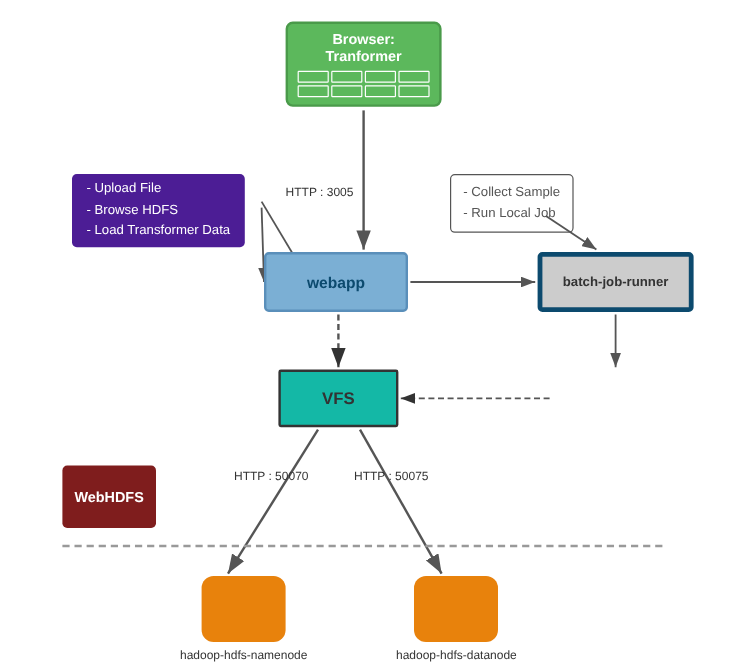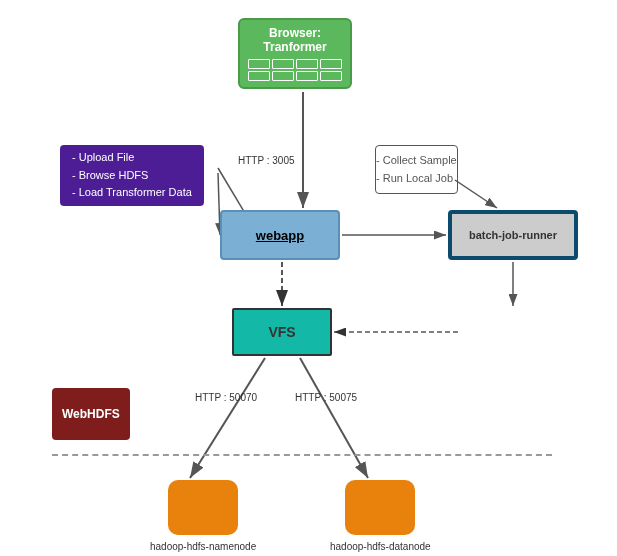--- a/index.html
+++ b/index.html
@@ -14,21 +14,21 @@
     .diagram {
       width: 617px;
       height: 556px;
       position: relative;
     }
     
     .browser-box {
       position: absolute;
       left: 238px;
       top: 18px;
-      width: 114px;
+      width: 130px;
       background: #5cb85c;
       border: 2px solid #4a9a4a;
       border-radius: 6px;
       padding: 6px 8px;
       text-align: center;
     }
     .browser-title {
       color: #fff;
       font-size: 12px;
       font-weight: bold;
@@ -61,21 +61,21 @@
     }
 
     
     .green-label {
       position: absolute;
       left: 375px;
       top: 145px;
       background: transparent;
       border: 1.5px solid #555;
       border-radius: 4px;
-      padding: 6px 0;
+      padding: 6px 10px;
       color: #555;
       font-size: 11px;
       line-height: 1.6;
       text-align: left;
     }
 
     
     .webapp-box {
       position: absolute;
       left: 220px;
@@ -83,24 +83,23 @@
       width: 120px;
       height: 50px;
       background: #7bafd4;
       border: 2px solid #5a8fba;
       border-radius: 4px;
       display: flex;
       align-items: center;
       justify-content: center;
     }
     .webapp-box span {
-      color: #000000;
+      color: #0c4a6e;
       font-size: 13px;
       font-weight: bold;
-      text-decoration: underline;
     }
 
     
     .batch-runner-box {
       position: absolute;
       left: 448px;
       top: 210px;
       width: 130px;
       height: 50px;
       background: #ccc;

